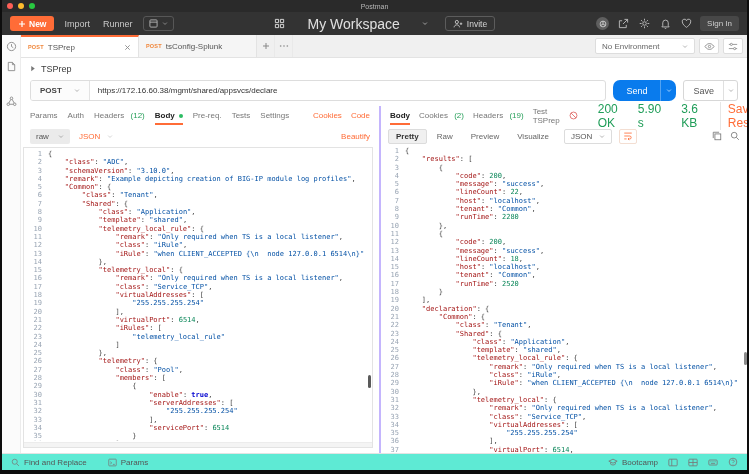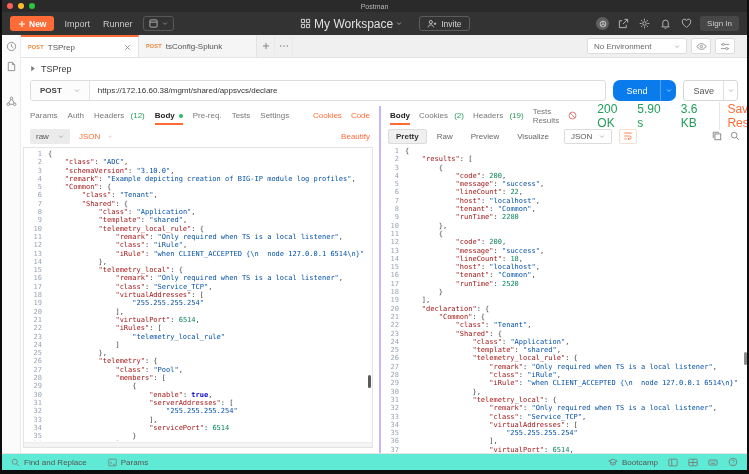--- a/index.html
+++ b/index.html
@@ -11,38 +11,38 @@
 .titlebar{height:12px;background:#2a2a2a;display:flex;align-items:center;position:relative;flex:none}
 .tl{width:6px;height:6px;border-radius:50%;margin-left:5px}
 .tl.r{background:#ff5f57}.tl.y{background:#febc2e}.tl.g{background:#28c840}
 .wtitle{position:absolute;left:0;right:0;text-align:center;font-size:7px;color:#b8b8b8}
 
 .toolbar{height:23px;background:#333;display:flex;align-items:center;gap:7px;padding:0 8px;color:#c7c7c7;flex:none}
 .btn-new{background:#ff6c37;color:#fff;border-radius:3px;height:15px;padding:0 8px;display:flex;align-items:center;gap:3px;font-size:8.5px;font-weight:bold}
 .tb-link{font-size:9px;color:#c9c9c9;padding:0 3px}
 .tb-chip{border:1px solid #575757;border-radius:3px;height:15px;display:flex;align-items:center;padding:0 5px;gap:4px;color:#b5b5b5}
 .spacer{flex:1}
-.workspace{display:flex;align-items:center;gap:3px;font-size:12px;color:#e0e0e0}
+.workspace{display:flex;align-items:center;gap:22px;font-size:14px;color:#e0e0e0}
 .invite{border:1px solid #5c5c5c;border-radius:3px;height:15px;display:flex;align-items:center;gap:4px;padding:0 7px;font-size:8.5px;color:#d5d5d5;margin-left:10px}
 .tbicon{color:#bdbdbd;display:flex;align-items:center;justify-content:center;width:14px}
 .avatar{width:13px;height:13px;border-radius:50%;background:#5f5f5f;display:flex;align-items:center;justify-content:center;color:#d9d9d9}
 .signin{background:#474747;border-radius:3px;height:15px;display:flex;align-items:center;padding:0 7px;font-size:8px;color:#cfcfcf}
 
 .mid{flex:1;display:flex;min-height:0}
 .strip{width:19px;background:#fbfbfb;border-right:1px solid #ececec;display:flex;flex-direction:column;align-items:center;padding-top:6px;color:#8c8c8c;flex:none}
 .strip .s1{margin-bottom:9px}.strip .s2{margin-bottom:24px}
 .main{flex:1;display:flex;flex-direction:column;min-width:0}
 
 .tabsrow{height:23px;background:#f0f0f0;border-bottom:1px solid #e3e3e3;display:flex;align-items:stretch;font-size:8px;color:#555;flex:none}
 .rtab-file{display:flex;align-items:center;gap:4px;padding:0 7px;border-right:1px solid #e3e3e3;width:118px;position:relative;background:#f5f5f5}
 .rtab-file.active{background:#fff;border-top:2px solid #ff6c37}
 .method-tag{color:#f0863a;font-size:5.5px;font-weight:bold;letter-spacing:.2px}
 .tabname{flex:1;overflow:hidden;white-space:nowrap}
 .tab-sq{width:18px;display:flex;align-items:center;justify-content:center;color:#888;border-right:1px solid #e9e9e9}
-.envarea{margin-left:auto;display:flex;align-items:center;gap:4px;padding-right:12px}
+.envarea{margin-left:auto;display:flex;align-items:center;gap:4px;padding-right:4px}
 .env-select{border:1px solid #ddd;background:#fff;height:16px;display:flex;align-items:center;justify-content:space-between;padding:0 6px;font-size:8px;color:#666;border-radius:2px;width:100px}
 .icon-chip{border:1px solid #ddd;background:#fff;height:16px;width:20px;display:flex;align-items:center;justify-content:center;border-radius:2px;color:#8a8a8a}
 
 .namerow{height:21px;display:flex;align-items:center;padding:0 9px;font-size:9px;color:#3c3c3c;background:#fff;flex:none}
 .caret-r{margin-right:5px;color:#777}
 .examples{margin-left:auto;display:flex;align-items:center;gap:7px;font-size:8px;color:#8a8a8a}
 .badge0{border:1px solid #ddd;background:#f3f3f3;border-radius:2px;padding:0 4px;font-size:7px;color:#777}
 .build{font-size:7px;letter-spacing:.6px;color:#aaa;margin-left:6px}
 .vdiv{width:1px;height:12px;background:#e6e6e6}
 .pencil{color:#f29a76}.cmt{color:#b5b5b5}
@@ -377,21 +377,21 @@
 
         <div class="rpane">
           <div class="resptabs">
             <span class="rqt active">Body</span>
             <span class="rqt">
               <span>Cookies</span>&nbsp;<span class="cnt">(2)</span>
             </span>
             <span class="rqt">
               <span>Headers</span>&nbsp;<span class="cnt">(19)</span>
             </span>
-            <span class="rqt">Tests Results</span>
+            <span class="rqt">Test TSPrep</span>
             <div class="respmeta">
               <span class="sslwarn">
                 <svg width="9" height="9" viewBox="0 0 12 12">
                     <circle cx="6" cy="6" r="4.6" fill="none" stroke="currentColor"></circle>
                     <path d="M2.8 2.8l6.4 6.4" stroke="currentColor"></path>
                   </svg>
               </span>
               <span>200 OK</span>
               <span>5.90 s</span>
               <span>3.6 KB</span>

